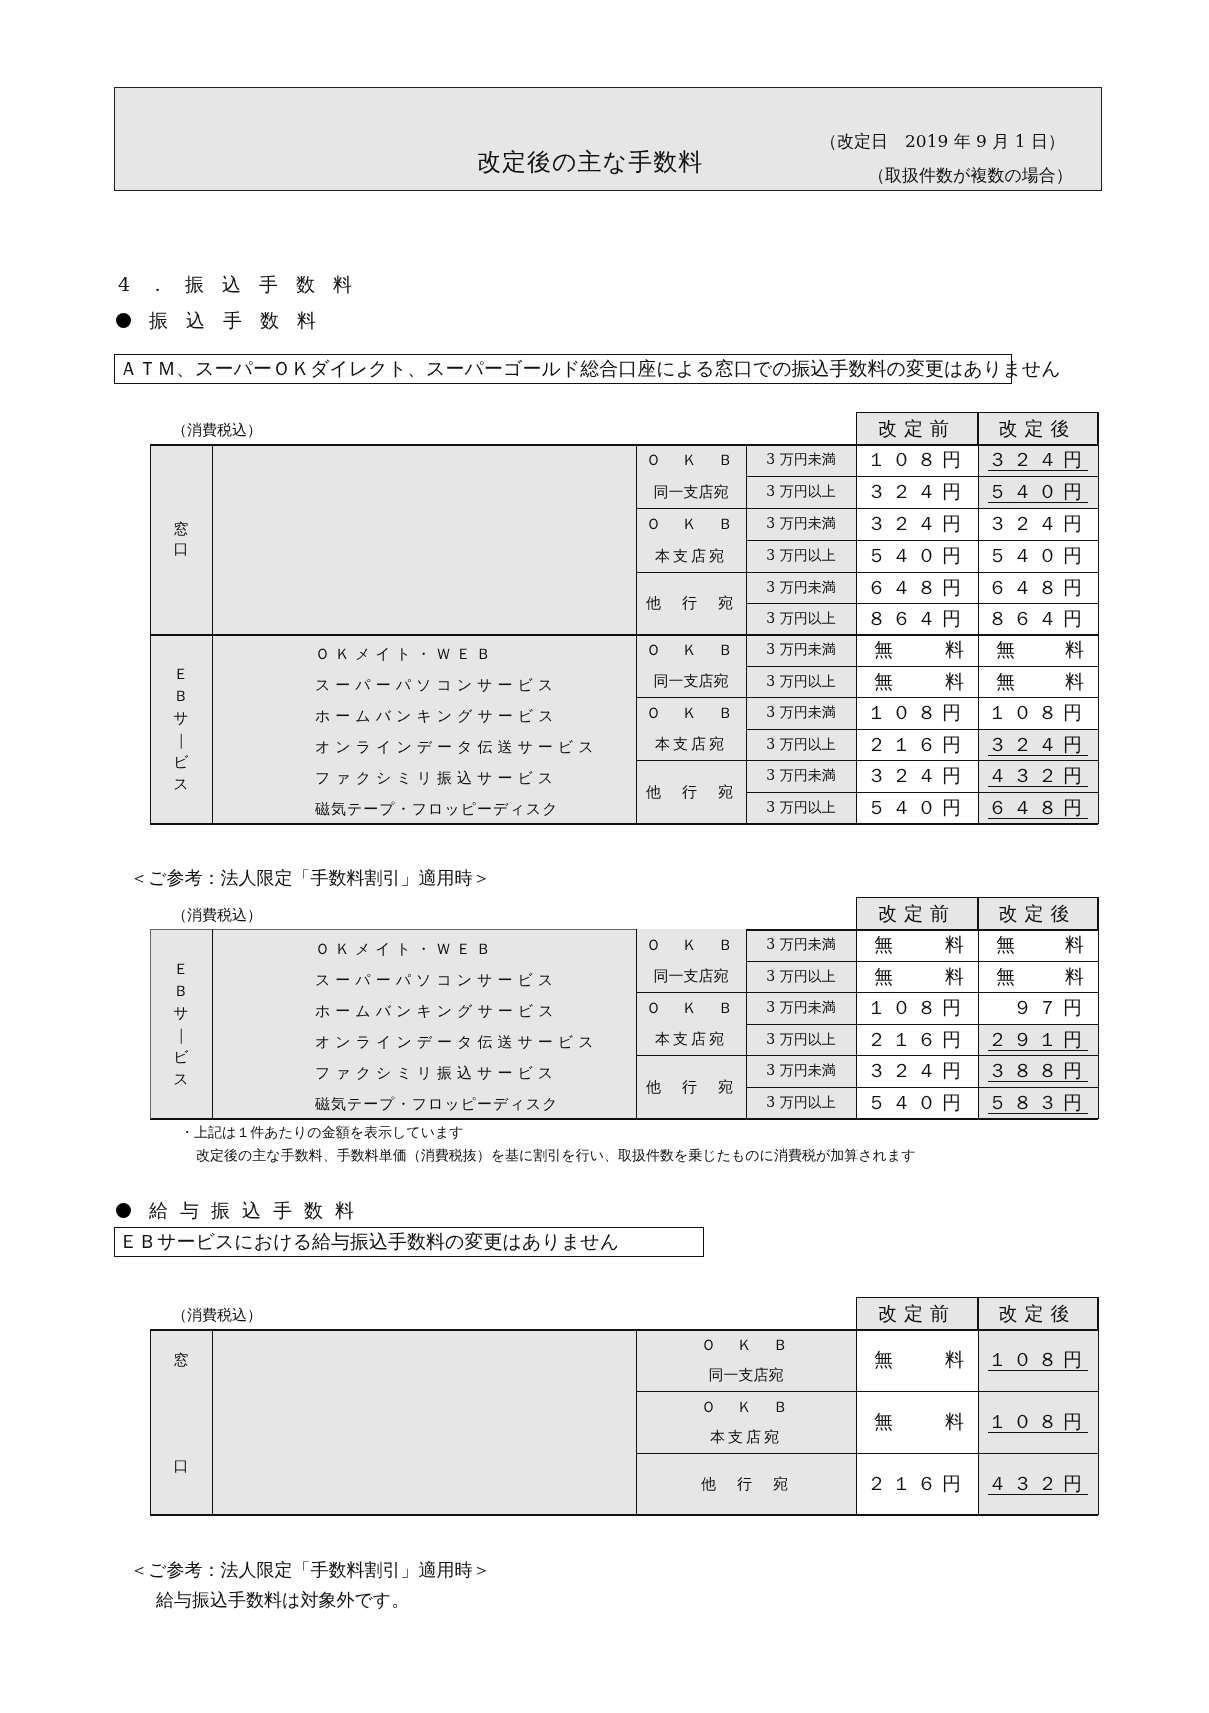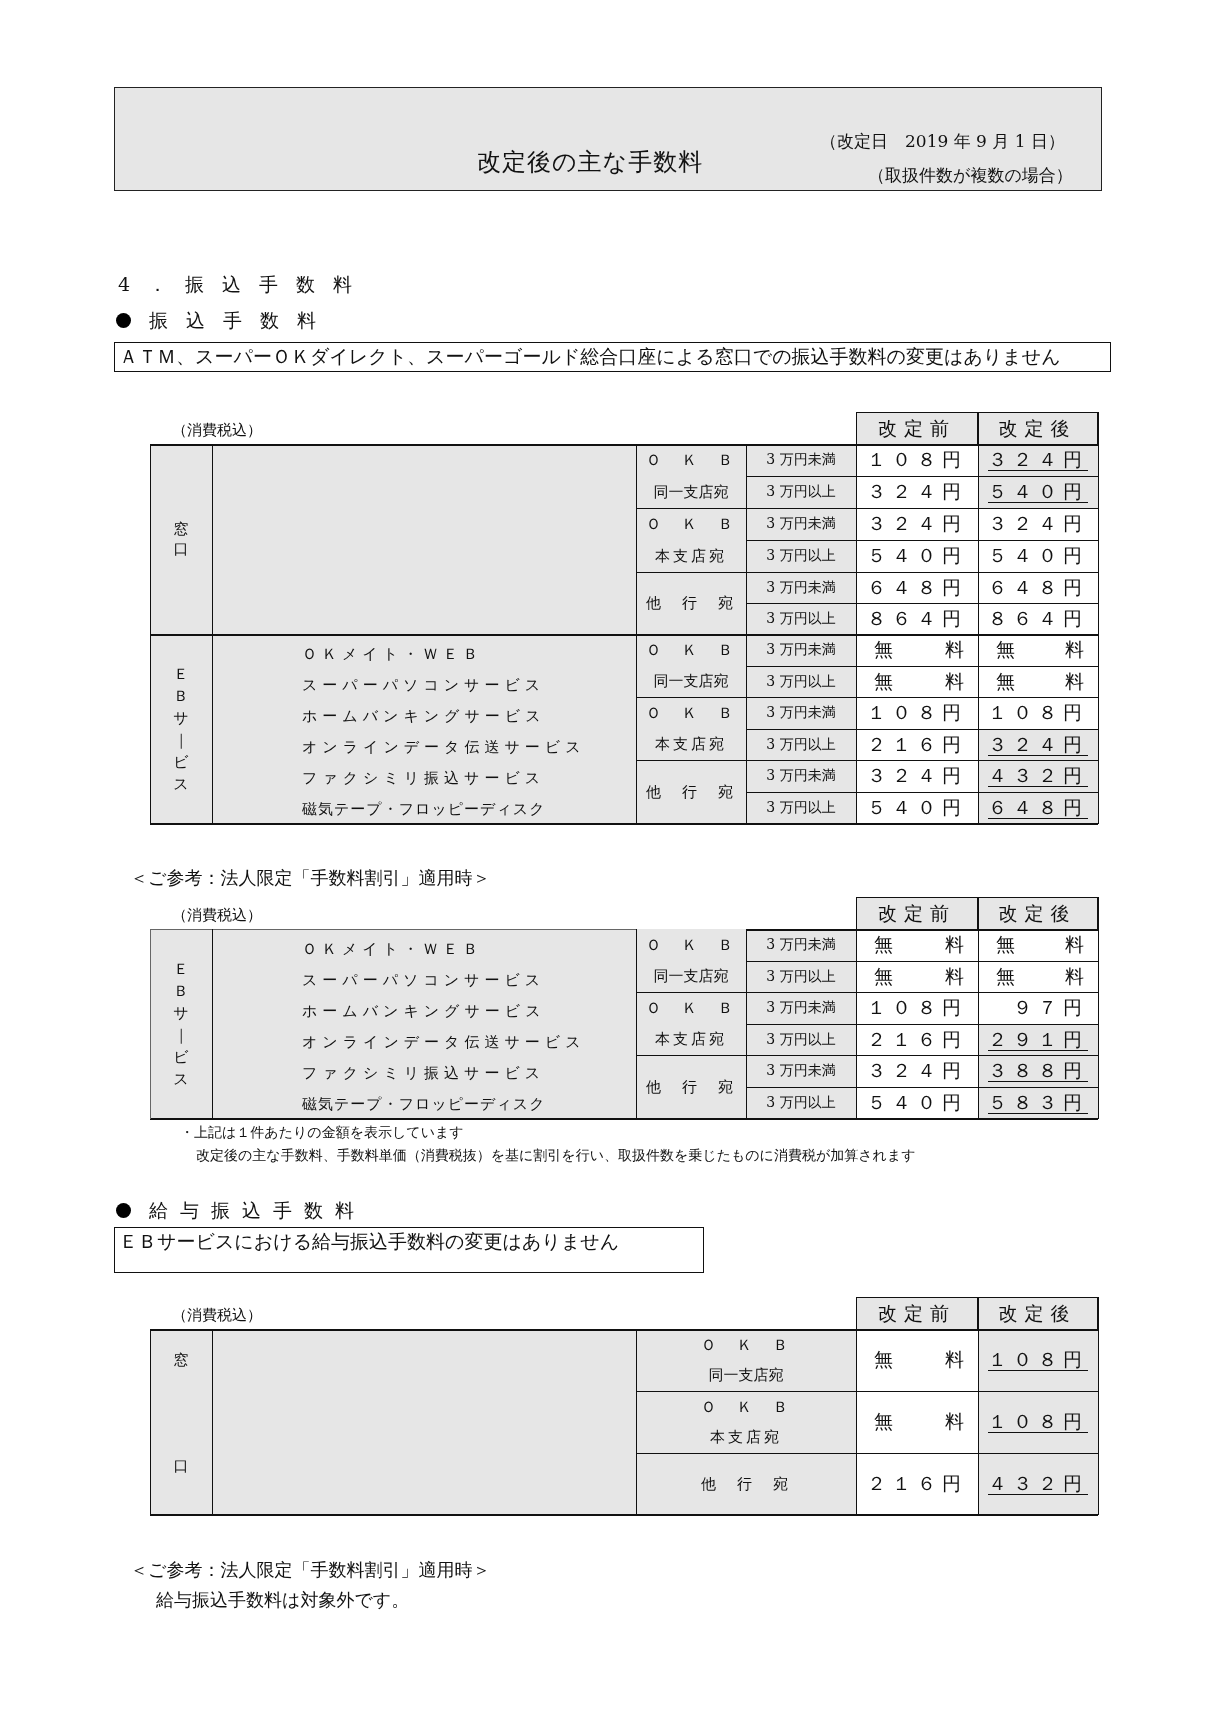--- a/index.html
+++ b/index.html
@@ -31,42 +31,42 @@
 
   
   .cell { position: absolute; box-sizing: border-box; display: flex; align-items: center; justify-content: center; }
   .gray { background: #e6e6e6; }
   .white { background: #ffffff; }
   .hdr { font-size: 19px; letter-spacing: 7px; }
   .val { font-size: 19px; letter-spacing: 6px; }
   .free { justify-content: space-between; padding: 0 14px 0 18px; font-size: 19px; }
   .cond { font-size: 14px; }
   .dest { font-size: 15px; letter-spacing: 3px; }
-  .svc { font-size: 15px; letter-spacing: 5px; justify-content: flex-start; padding-left: 0; }
+  .svc { font-size: 15px; letter-spacing: 5px; justify-content: flex-start; padding-left: 0; margin-left: 13px; }
   .vert { flex-direction: column; font-size: 15px; line-height: 20px; }
   .ul { text-decoration: underline; text-underline-offset: 4px; text-decoration-thickness: 1px; }
   .line { position: absolute; background: #111; }
   .lineg { position: absolute; background: #666; }
 
   .ref { font-size: 18px; }
   .small { font-size: 14px; }
 </style>
 </head>
 <body>
 
 <div class="abs title-box"></div>
 <div class="abs title-main">改定後の主な手数料</div>
 <div class="abs title-date">（改定日　2019 年 9 月 1 日）</div>
 <div class="abs title-note">（取扱件数が複数の場合）</div>
 
 <div class="abs heading" style="left:118px; top:272px;">4．振込手数料</div>
 <div class="abs heading" style="left:116px; top:308px;">
   <span class="bullet"></span><span>振込手数料</span>
 </div>
-<div class="abs notice" style="left:114px; top:342px; width:997px; height:30px;">ＡＴＭ、スーパーＯＫダイレクト、スーパーゴールド総合口座による窓口での振込手数料の変更はありません</div>
+<div class="abs notice" style="left:114px; top:354px; width:898px; height:30px;">ＡＴＭ、スーパーＯＫダイレクト、スーパーゴールド総合口座による窓口での振込手数料の変更はありません</div>
 
 <div class="abs tax" style="left:172px; top:421px;">（消費税込）</div>
 
 <div class="cell gray hdr" style="left:856px; top:412px; width:122px; height:32px; border:1px solid #111; border-bottom:none;">改定前</div>
 <div class="cell gray hdr" style="left:978px; top:412px; width:120px; height:32px; border:1px solid #111; border-left:none; border-bottom:none;">改定後</div>
 
 <div>
 
   <div class="cell gray" style="left:150px; top:444px; width:706px; height:380px;"></div>
 
@@ -270,21 +270,21 @@
   <div class="line" style="left:636px; top:1055px; width:462px; height:1px;"></div>
   <div class="line" style="left:746px; top:1087px; width:352px; height:1px;"></div>
 </div>
 
 <div class="abs small" style="left:180px; top:1124px;">・上記は１件あたりの金額を表示しています</div>
 <div class="abs small" style="left:196px; top:1147px;">改定後の主な手数料、手数料単価（消費税抜）を基に割引を行い、取扱件数を乗じたものに消費税が加算されます</div>
 
 <div class="abs heading" style="left:116px; top:1198px; letter-spacing:12px;">
   <span class="bullet"></span><span>給与振込手数料</span>
 </div>
-<div class="abs notice" style="left:114px; top:1227px; width:590px; height:46px;">ＥＢサービスにおける給与振込手数料の変更はありません</div>
+<div class="abs notice" style="left:114px; top:1227px; width:590px; height:30px;">ＥＢサービスにおける給与振込手数料の変更はありません</div>
 
 <div class="abs tax" style="left:172px; top:1306px;">（消費税込）</div>
 <div class="cell gray hdr" style="left:856px; top:1297px; width:122px; height:32px; border:1px solid #111; border-bottom:none;">改定前</div>
 <div class="cell gray hdr" style="left:978px; top:1297px; width:120px; height:32px; border:1px solid #111; border-left:none; border-bottom:none;">改定後</div>
 
 <div>
   <div class="cell gray" style="left:150px; top:1329px; width:706px; height:186px;"></div>
   <div class="cell" style="left:150px; top:1340px; width:62px; height:40px; font-size:15px;">窓</div>
   <div class="cell" style="left:150px; top:1446px; width:62px; height:40px; font-size:15px;">口</div>
 

